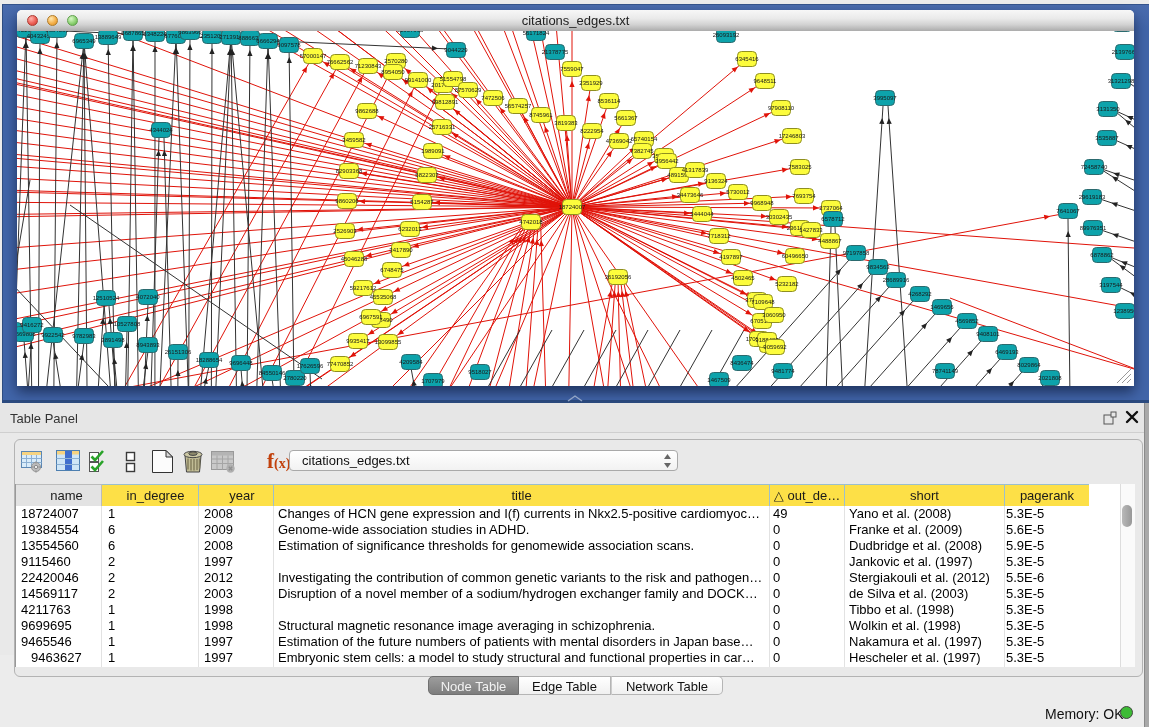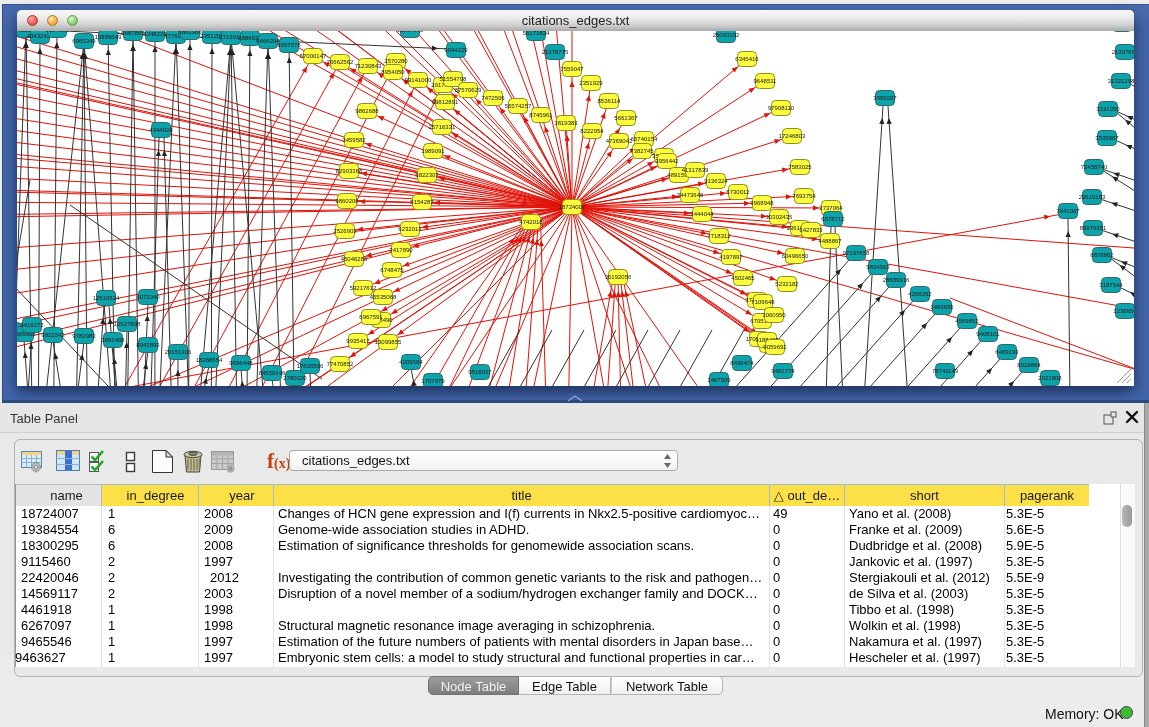--- a/index.html
+++ b/index.html
@@ -620,82 +620,82 @@
     <div class="row" style="top:119px">
 <span style="left:21px">19384554</span>
       <span style="left:108px">6</span>
 <span style="left:204px">2009</span>
       <span style="left:278px">Genome-wide association studies in ADHD.</span>
 <span style="left:773px">0</span>
       <span style="left:849px">Franke et al. (2009)</span>
 <span style="left:1006px">5.6E-5</span>
     </div>
     <div class="row" style="top:135px">
-<span style="left:21px">18300295</span>
+<span style="left:21px">13554560</span>
       <span style="left:108px">6</span>
 <span style="left:204px">2008</span>
       <span style="left:278px">Estimation of significance thresholds for genomewide association scans.</span>
 <span style="left:773px">0</span>
       <span style="left:849px">Dudbridge et al. (2008)</span>
 <span style="left:1006px">5.9E-5</span>
     </div>
     <div class="row" style="top:151px">
 <span style="left:21px">9115460</span>
       <span style="left:108px">2</span>
 <span style="left:204px">1997</span>
 <span style="left:773px">0</span>
       <span style="left:849px">Jankovic et al. (1997)</span>
 <span style="left:1006px">5.3E-5</span>
     </div>
     <div class="row" style="top:167px">
 <span style="left:21px">22420046</span>
       <span style="left:108px">2</span>
-<span style="left:210px">2012</span>
+<span style="left:204px">2012</span>
       <span style="left:278px">Investigating the contribution of common genetic variants to the risk and pathogen…</span>
 <span style="left:773px">0</span>
       <span style="left:849px">Stergiakouli et al. (2012)</span>
-<span style="left:1006px">5.5E-9</span>
+<span style="left:1006px">5.5E-6</span>
     </div>
     <div class="row" style="top:183px">
 <span style="left:21px">14569117</span>
       <span style="left:108px">2</span>
 <span style="left:204px">2003</span>
       <span style="left:278px">Disruption of a novel member of a sodium/hydrogen exchanger family and DOCK…</span>
 <span style="left:773px">0</span>
       <span style="left:849px">de Silva et al. (2003)</span>
 <span style="left:1006px">5.3E-5</span>
     </div>
     <div class="row" style="top:199px">
-<span style="left:21px">4461918</span>
+<span style="left:21px">4211763</span>
       <span style="left:108px">1</span>
 <span style="left:204px">1998</span>
 <span style="left:773px">0</span>
       <span style="left:849px">Tibbo et al. (1998)</span>
 <span style="left:1006px">5.3E-5</span>
     </div>
     <div class="row" style="top:215px">
-<span style="left:21px">6267097</span>
+<span style="left:21px">9699695</span>
       <span style="left:108px">1</span>
 <span style="left:204px">1998</span>
       <span style="left:278px">Structural magnetic resonance image averaging in schizophrenia.</span>
 <span style="left:773px">0</span>
       <span style="left:849px">Wolkin et al. (1998)</span>
 <span style="left:1006px">5.3E-5</span>
     </div>
     <div class="row" style="top:231px">
 <span style="left:21px">9465546</span>
       <span style="left:108px">1</span>
 <span style="left:204px">1997</span>
       <span style="left:278px">Estimation of the future numbers of patients with mental disorders in Japan base…</span>
 <span style="left:773px">0</span>
       <span style="left:849px">Nakamura et al. (1997)</span>
 <span style="left:1006px">5.3E-5</span>
     </div>
     <div class="row" style="top:247px">
-<span style="left:15px">9463627</span>
+<span style="left:31px">9463627</span>
       <span style="left:108px">1</span>
 <span style="left:204px">1997</span>
       <span style="left:278px">Embryonic stem cells: a model to study structural and functional properties in car…</span>
 <span style="left:773px">0</span>
       <span style="left:849px">Hescheler et al. (1997)</span>
 <span style="left:1006px">5.3E-5</span>
     </div>
 
   <div class="abs" style="left:1120px;top:81px;width:14px;height:183px;background:#fafafa;border-left:1px solid #ddd"></div>
   <div class="abs" style="left:1122px;top:102px;width:10px;height:22px;background:linear-gradient(90deg,#b9b9b9,#989898);border-radius:5px"></div>

